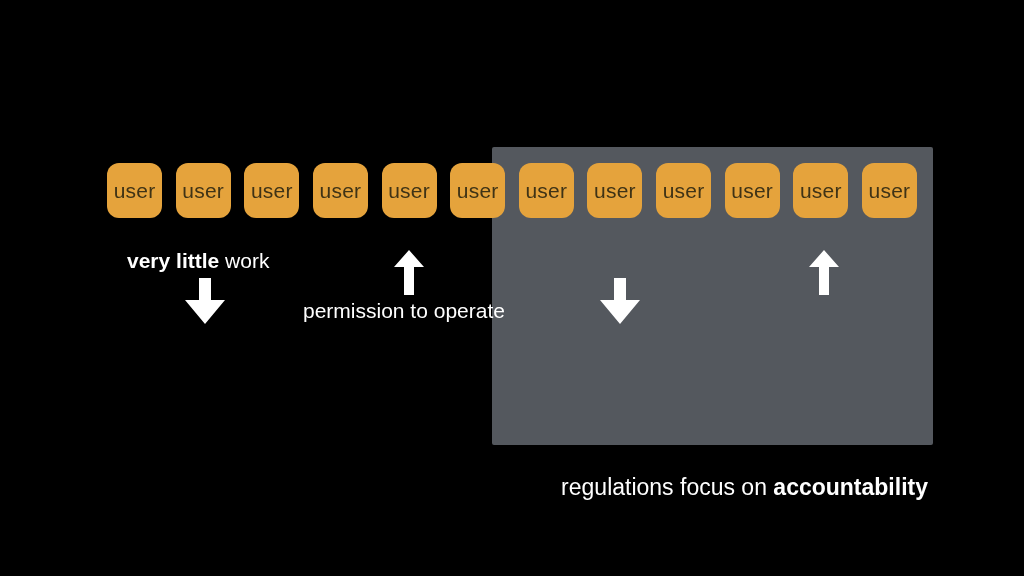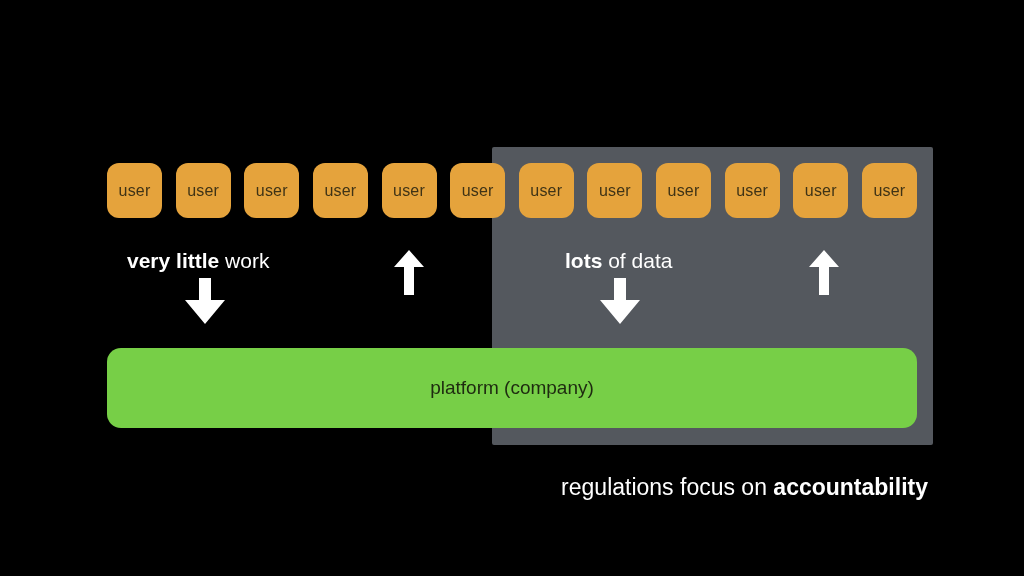--- a/index.html
+++ b/index.html
@@ -28,21 +28,21 @@
     display: flex;
     justify-content: space-between;
   }
   .user-box {
     width: 55px; height: 55px;
     background: var(--user-box, #E5A33C);
     border-radius: 12px;
     display: flex;
     align-items: center;
     justify-content: center;
-    font-size: 16px;
+    font-size: 21px;
     color: var(--user-box-text, #3F3316);
     letter-spacing: 0.2px;
   }
   .lbl {
     position: absolute;
     color: var(--label-text, #FFFFFF);
     font-size: 21px;
     white-space: nowrap;
   }
   .lbl .b { font-weight: bold; }
@@ -132,38 +132,35 @@
     <svg width="40" height="46" viewBox="0 0 40 46">
       <polygon points="14,0 26,0 26,22 40,22 20,46 0,22 14,22" fill="#FFFFFF"></polygon>
     </svg>
   </div>
 
   <div class="arrow" style="left:394px; top:250px;">
     <svg width="30" height="45" viewBox="0 0 30 45">
       <polygon points="15,0 30,17 20,17 20,45 10,45 10,17 0,17" fill="#FFFFFF"></polygon>
     </svg>
   </div>
+  <div class="lbl" style="left:303px; top:299px;">
+    <span>permission to operate</span>
+  </div>
 
-  <div class="lbl" style="left:565px; top:249px;">
-    <span class="b">lots</span><span> of data</span>
-  </div>
   <div class="arrow" style="left:600px; top:278px;">
     <svg width="40" height="46" viewBox="0 0 40 46">
       <polygon points="14,0 26,0 26,22 40,22 20,46 0,22 14,22" fill="#FFFFFF"></polygon>
     </svg>
   </div>
 
   <div class="arrow" style="left:809px; top:250px;">
     <svg width="30" height="45" viewBox="0 0 30 45">
       <polygon points="15,0 30,17 20,17 20,45 10,45 10,17 0,17" fill="#FFFFFF"></polygon>
     </svg>
   </div>
 
-  <div class="platform-bar">
-    <span>platform (company)</span>
-  </div>
 
   <div class="caption">
     <span>regulations focus on </span><span class="b">accountability</span>
   </div>
 
 
 </div>
 
 </body></html>

